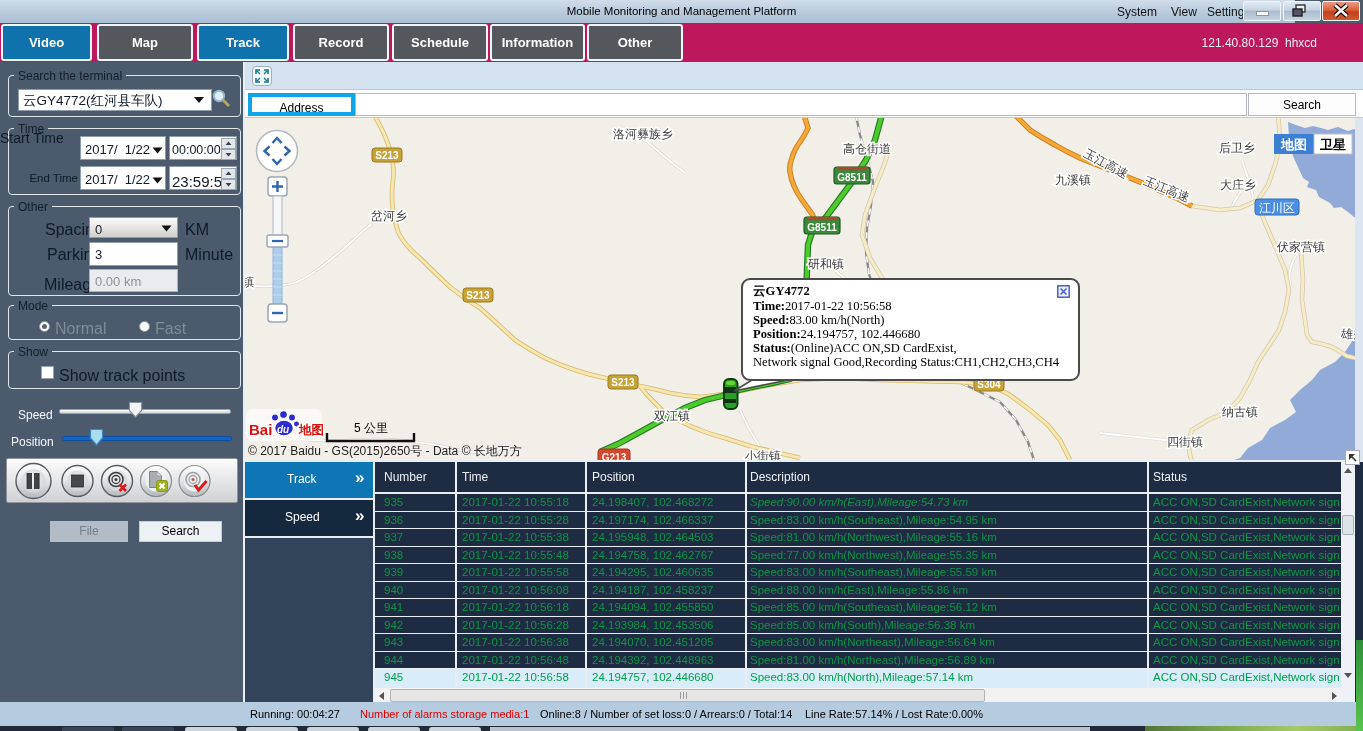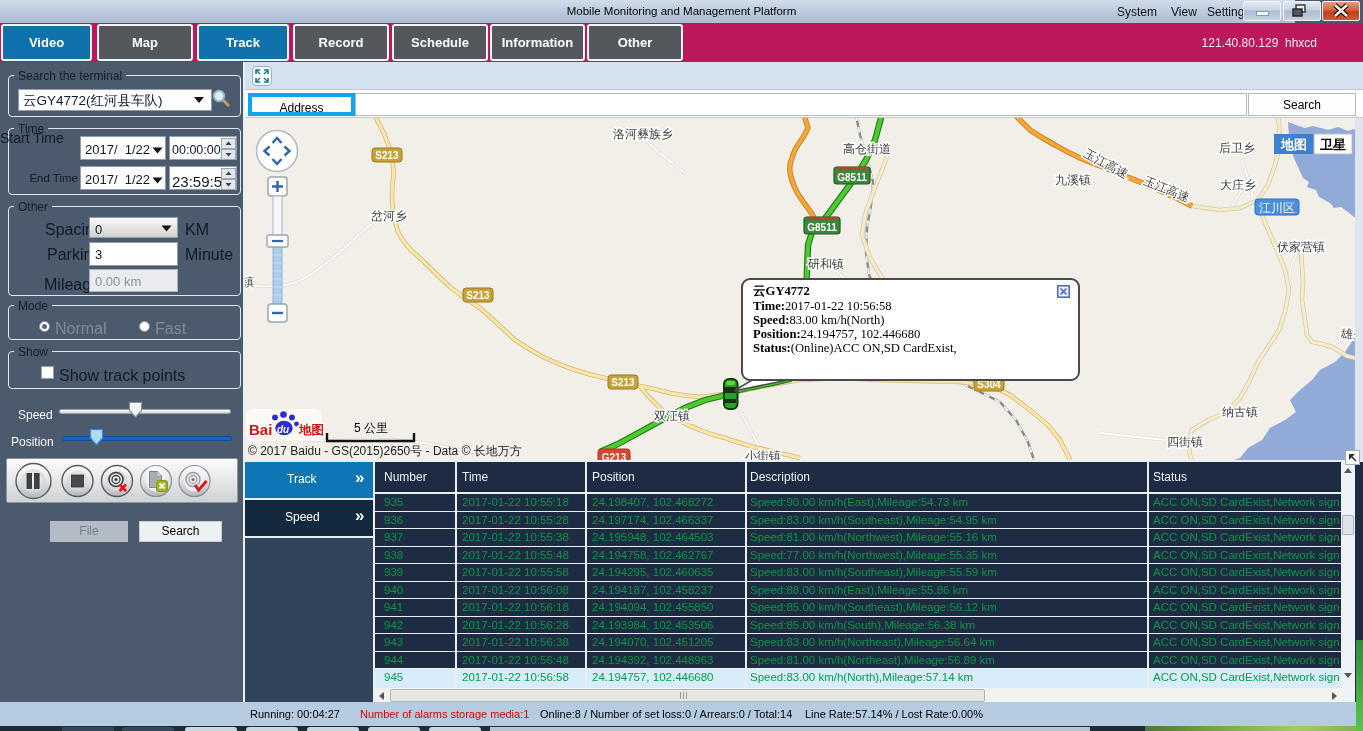--- a/index.html
+++ b/index.html
@@ -408,20 +408,21 @@
   </div>
 
   <div class="abs" style="left:1355px; top:118px; width:8px; height:584px; background:#dde6f0;"></div>
 
   <div class="abs" id="infowin" style="left:741px; top:278px; width:339px; height:103px; background:#fff; border:2px solid #4a4a4a; border-radius:9px; font-family:'Liberation Serif', serif; font-size:12.6px; color:#000; white-space:nowrap;">
     <div class="abs" style="left:10px; top:3px; font-weight:bold;">云GY4772</div>
     <div class="abs" style="left:10px; top:19px;"><b>Time:</b>2017-01-22 10:56:58</div>
     <div class="abs" style="left:10px; top:33px;"><b>Speed:</b>83.00 km/h(North)</div>
     <div class="abs" style="left:10px; top:47px;"><b>Position:</b>24.194757, 102.446680</div>
     <div class="abs" style="left:10px; top:61px;"><b>Status:</b>(Online)ACC ON,SD CardExist,</div>
+    <div class="abs" style="left:10px; top:75px;">Network signal Good,Recording Status:CH1,CH2,CH3,CH4</div>
     <svg class="abs" style="right:8px; top:5px;" width="13" height="13">
       <rect x="0.8" y="0.8" width="11.4" height="11.4" fill="#eef2fa" stroke="#4a5fd0" stroke-width="1.5"></rect>
       <path d="M3.5 3.5 L9.5 9.5 M9.5 3.5 L3.5 9.5" stroke="#4a5fd0" stroke-width="1.6"></path>
     </svg>
   </div>
 
   <div class="abs" id="tablezone" style="left:245px; top:460px; width:1118px; height:242px; background:#1d2c42; border-top:2px solid #e8eef2; font-size:12px; overflow:hidden;">
 
     <div class="abs" style="left:0; top:0; width:128px; height:36px; background:#0e76b4; color:#fff;">
       <span class="abs" style="left:42px; top:10px;">Track</span>
@@ -440,21 +441,21 @@
     <div class="abs hdr" style="left:217px; top:8px; color:#eef2f6;">Time</div>
     <div class="abs hdr" style="left:347px; top:8px; color:#eef2f6;">Position</div>
     <div class="abs hdr" style="left:505px; top:8px; color:#eef2f6;">Description</div>
     <div class="abs hdr" style="left:908px; top:8px; color:#eef2f6;">Status</div>
 
     <div class="abs" style="left:130px; top:30px; width:966px; height:2px; background:#e8eef2;"></div>
     <div class="trow abs" style="top:32.0px;">
         <span class="abs" style="left:9px;">935</span>
         <span class="abs" style="left:87px;">2017-01-22 10:55:18</span>
         <span class="abs" style="left:217px;">24.198407, 102.468272</span>
-        <span class="abs" style="left:375px;">Speed:90.00 km/h(East),Mileage:54.73 km</span>
+        <span class="abs" style="left:375px;font-style:italic;">Speed:90.00 km/h(East),Mileage:54.73 km</span>
         <span class="abs" style="left:778px; width:186px; overflow:hidden; white-space:nowrap;">ACC ON,SD CardExist,Network signal Good</span>
       </div>
     <div class="trow abs" style="top:49.5px;">
         <span class="abs" style="left:9px;">936</span>
         <span class="abs" style="left:87px;">2017-01-22 10:55:28</span>
         <span class="abs" style="left:217px;">24.197174, 102.466337</span>
         <span class="abs" style="left:375px;">Speed:83.00 km/h(Southeast),Mileage:54.95 km</span>
         <span class="abs" style="left:778px; width:186px; overflow:hidden; white-space:nowrap;">ACC ON,SD CardExist,Network signal Good</span>
       </div>
     <div class="trow abs" style="top:67.0px;">

